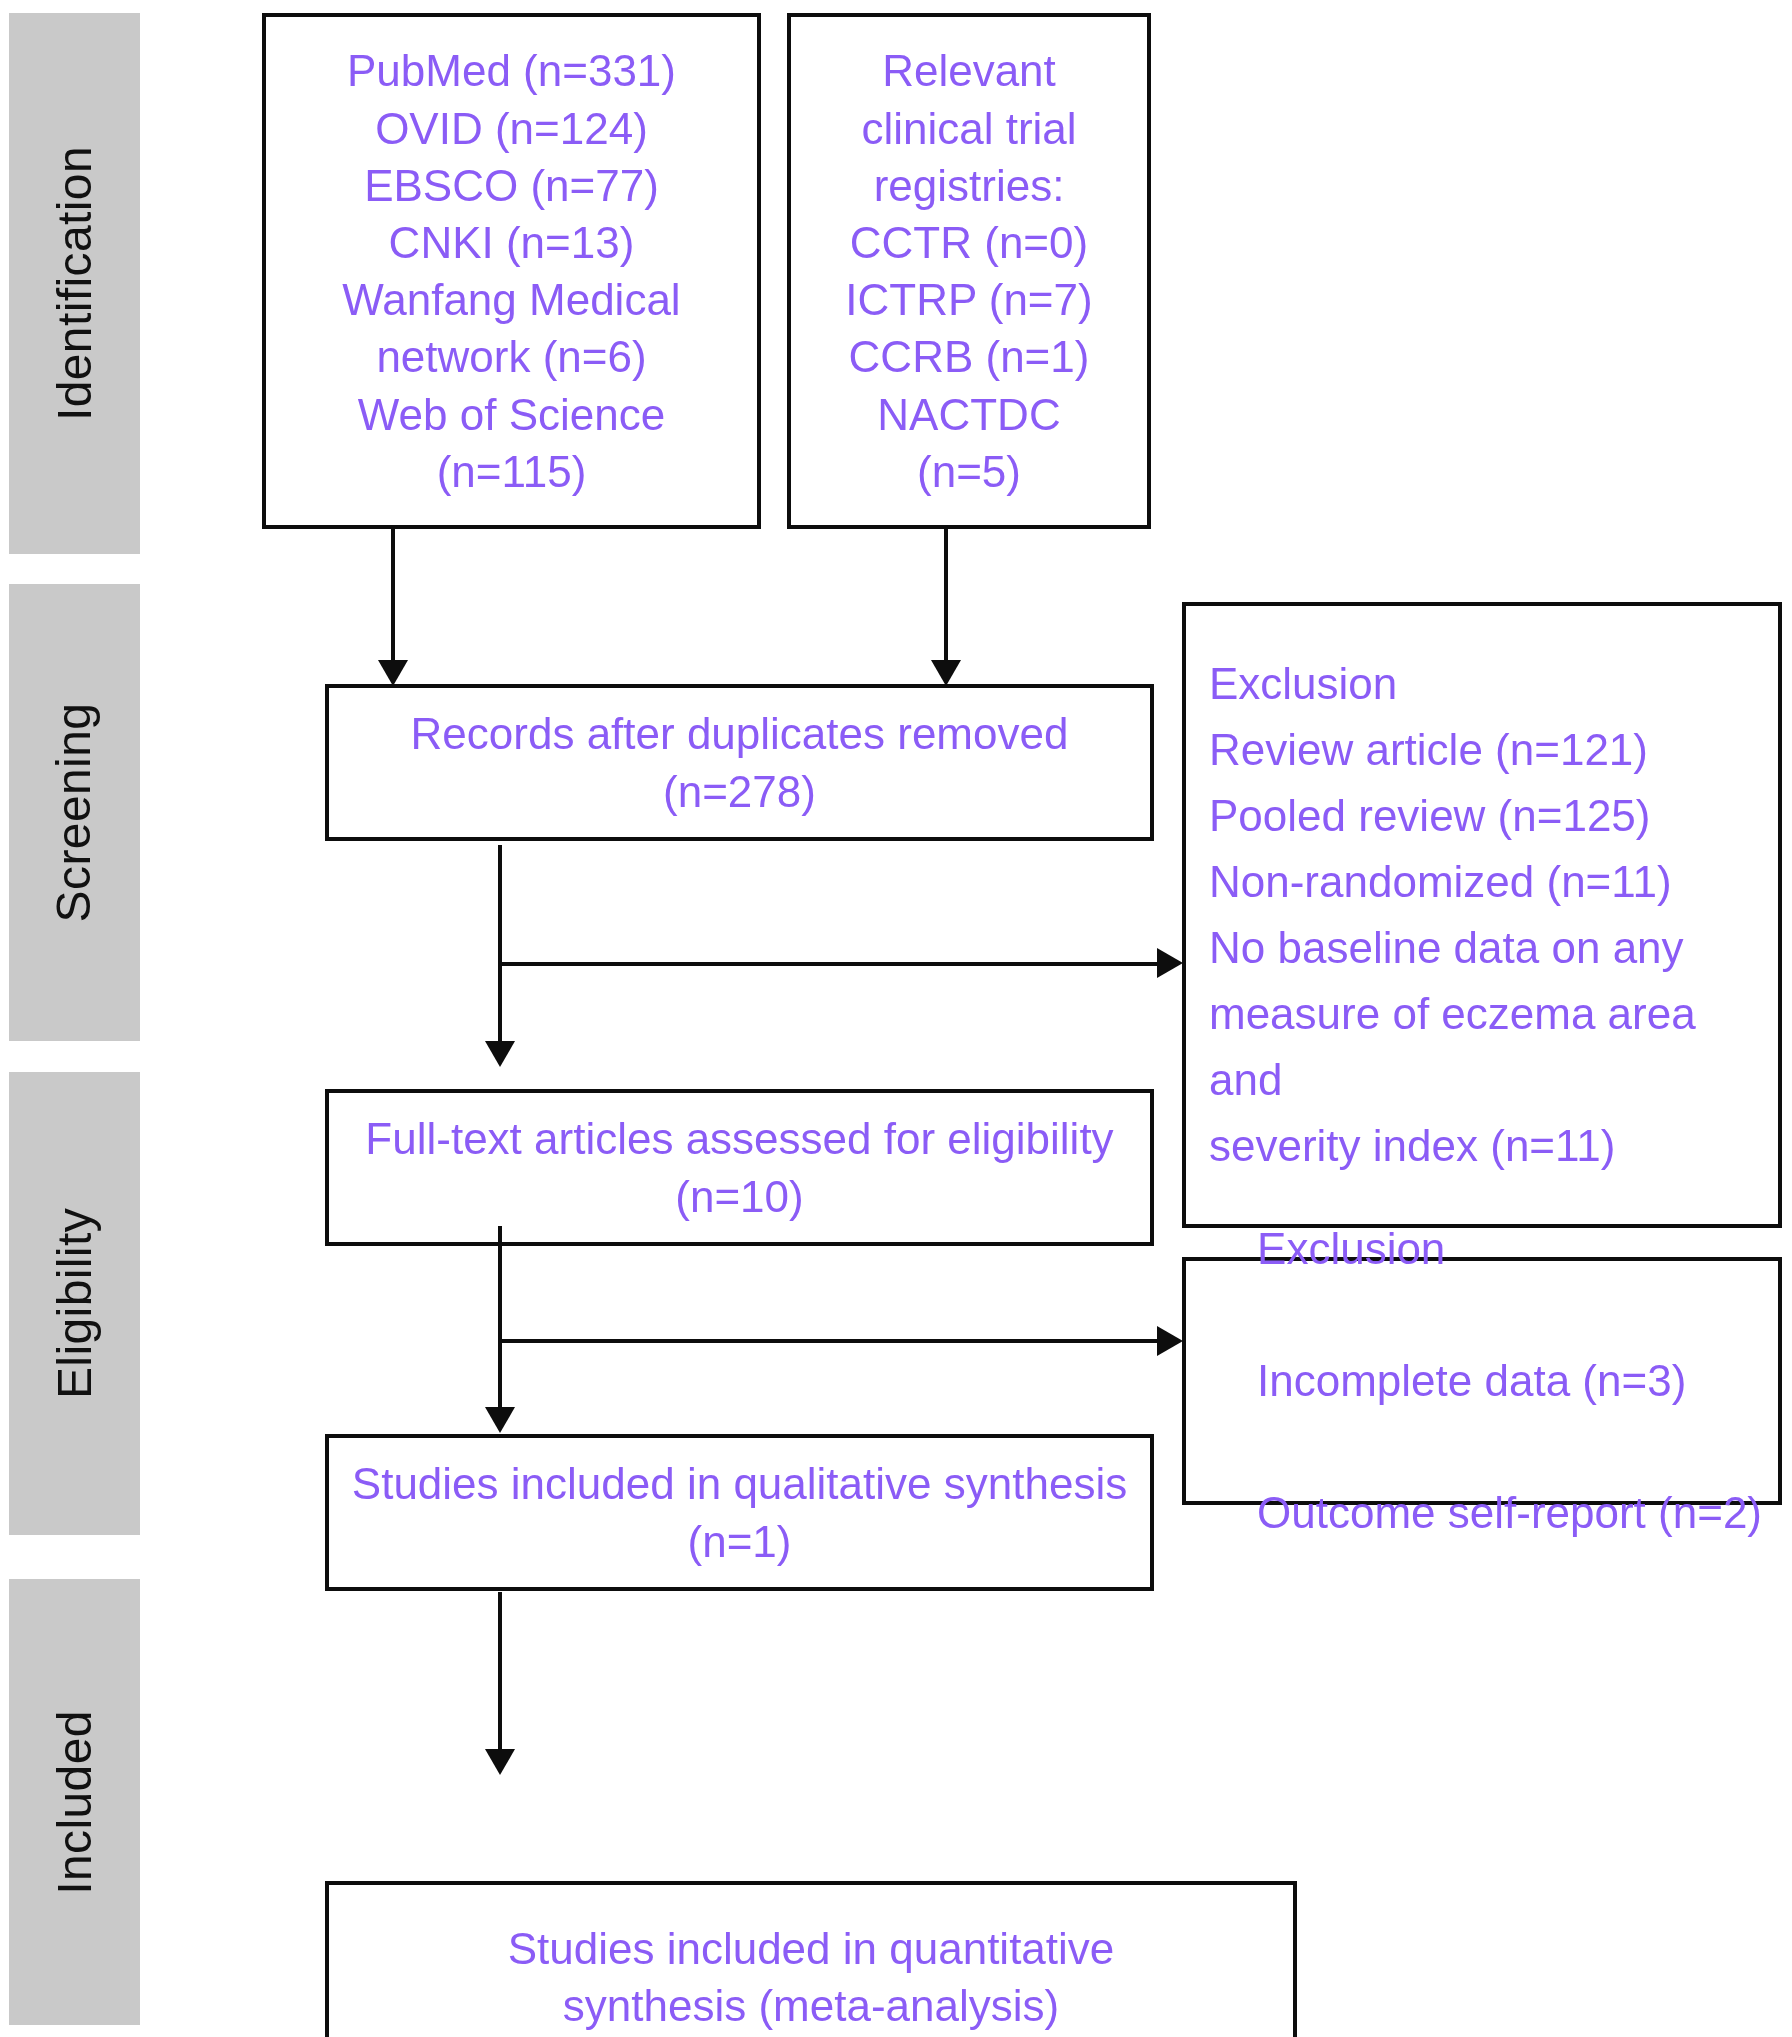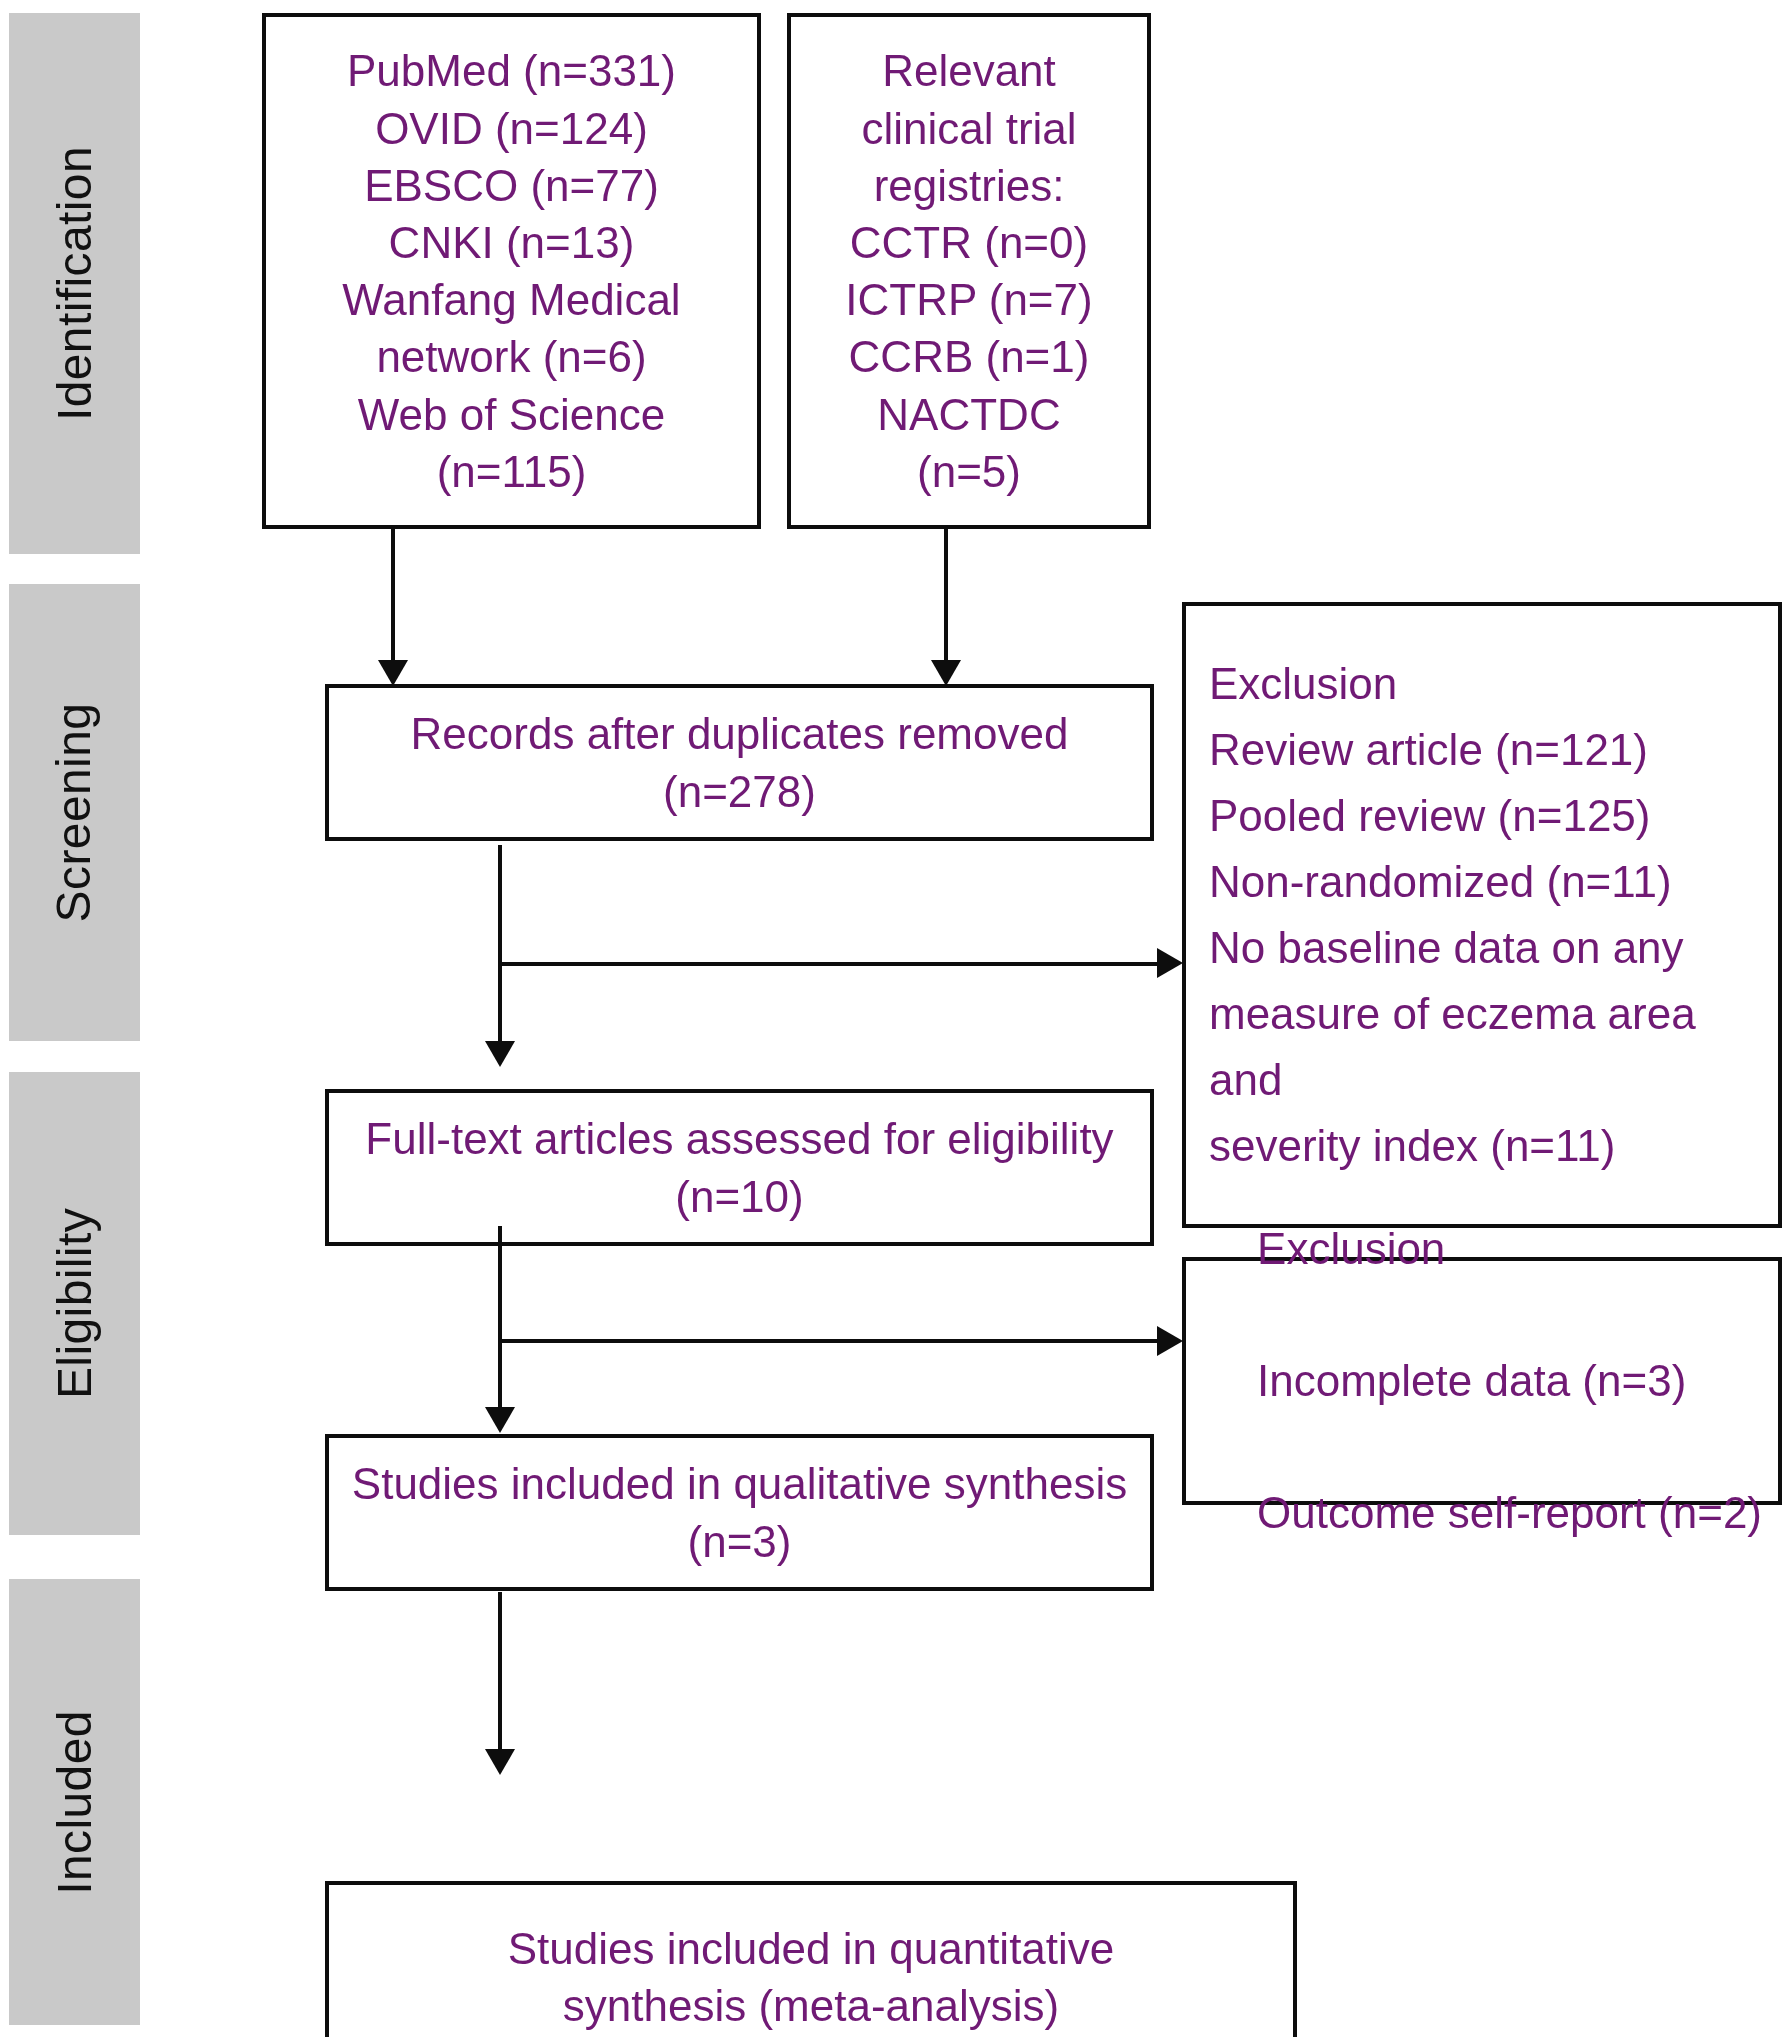--- a/index.html
+++ b/index.html
@@ -41,21 +41,21 @@
     border:4.4px solid #0d0d0d;
     background:#ffffff;
     display:flex;
     align-items:center;
     justify-content:center;
     text-align:center;
   }
   .fbox .btext{
     font-size:44px;
     line-height:1.30;
-    color:#701a75;
+    color:#8b5cf6;
     padding:0 12.4px;
     white-space:pre-line;
   }
   .fbox.left-align{
     justify-content:flex-end;
     text-align:left;
   }
   .fbox.left-align .btext{
     padding:0 16px 0 23px;
     line-height:1.50;
@@ -135,21 +135,21 @@
 (n=278)</div>
   </div>
 
   <div class="fbox" style="left:325px; top:1069px; width:829px; height:157px;margin-top:20px;">
     <div class="btext">Full-text articles assessed for eligibility
 (n=10)</div>
   </div>
 
   <div class="fbox" style="left:325px; top:1434px; width:829px; height:157px;">
     <div class="btext">Studies included in qualitative synthesis
-(n=3)</div>
+(n=1)</div>
   </div>
 
   <div class="fbox" style="left:325px; top:1881px; width:972px; height:250px;">
     <div class="btext">Studies included in quantitative
 synthesis (meta-analysis)
 (n=5)</div>
   </div>
 
   <div class="fbox left-align" style="left:1182px; top:602px; width:600px; height:626px;">
     <div class="btext">Exclusion

